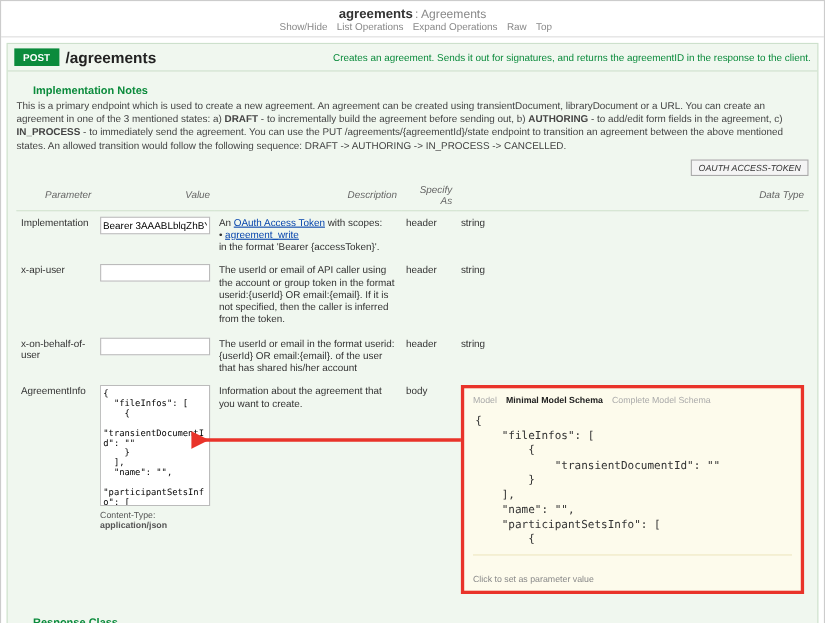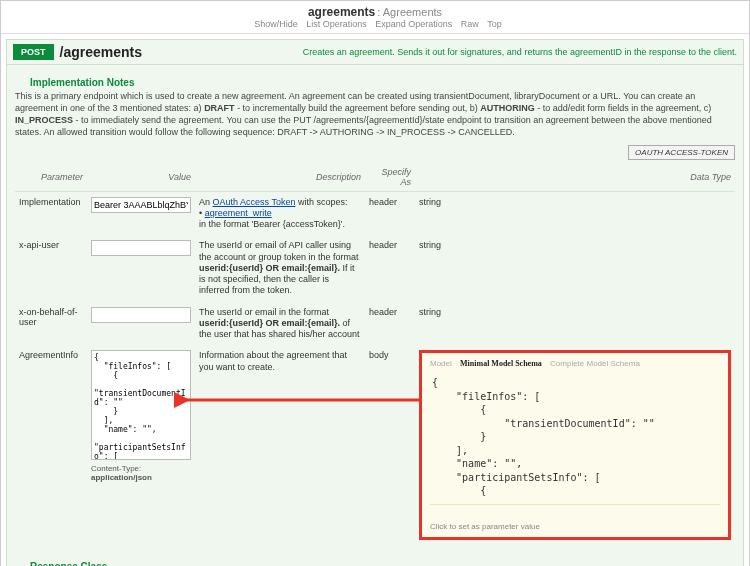--- a/index.html
+++ b/index.html
@@ -27,26 +27,26 @@
 .col-param { width: 72px; }
 .col-value { width: 108px; margin-left: 11px; }
 .col-desc { width: 170px; }
 .col-spec { width: 50px; }
 .col-type { width: auto; margin-top: 28px; }
 input[type=text] { width: 100px; border: 1px solid #bbb; height: 16px; font-size: 9px; padding: 0 2px; }
 textarea { width: 100px; height: 110px; border: 1px solid #bbb; font-family: monospace; font-size: 8px; padding: 2px; resize: none; }
 .content-type { font-size: 8px; color: #555; margin-top: 2px; }
 .desc-text { font-size: 9px; line-height: 1.25; color: #333; }
 .desc-text a { color: #0645AD; text-decoration: underline; }
-.small-bold { font-weight: bold; }
+.small-bold { font-weight: normal; }
 .model-wrap { position: relative; }
 .model-box { border: 3px solid #E9332A; background: #fdfbec; padding: 6px 8px 6px; font-size: 9px; }
 .model-tabs { margin-bottom: 4px; font-size: 8px; }
 .model-tabs span { margin-right: 6px; color: #aaa; cursor: pointer; }
-.model-tabs .active { color: #222; font-weight: bold; font-family: Liberation Serif, serif; }
+.model-tabs .active { color: #222; font-weight: bold; }
 .model-code { background: #fdfbec; font-family: monospace; font-size: 10px; white-space: pre; line-height: 1.35; color: #333; padding: 4px 2px 2px; }
 .model-hint { font-size: 8px; color: #888; margin-top: 4px; cursor: pointer; border-top: 1px solid #eee6bf; padding-top: 17px; }
 .arrow-svg { position: absolute; left: -245px; top: 40px; pointer-events: none; }
 .response-section { padding: 4px 8px 8px; }
 .model-link { font-size: 9px; color: #0b8b3c; }
 .model-link .muted { color: #aaa; }
 </style>
 </head>
 <body>
 

